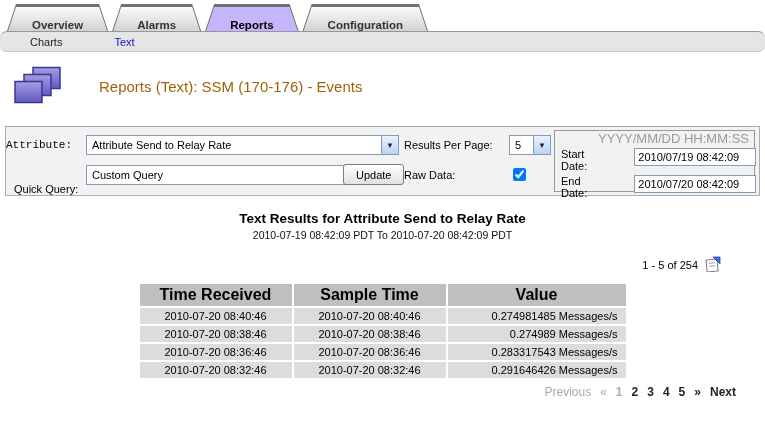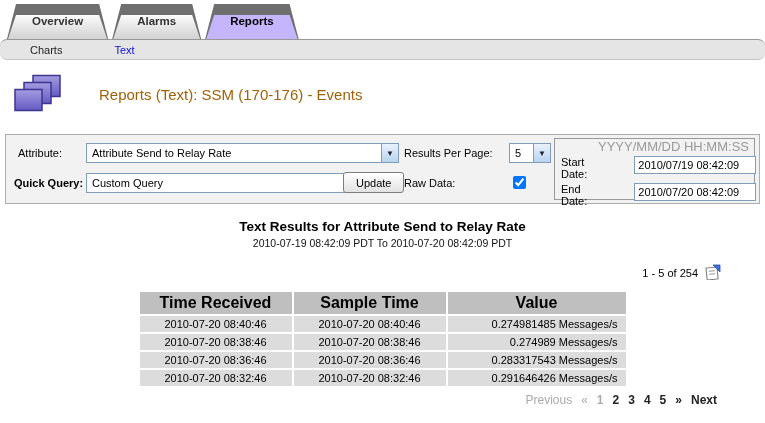--- a/index.html
+++ b/index.html
@@ -9,22 +9,22 @@
     background: #ffffff;
     font-family: "Liberation Sans", sans-serif;
     color: #000;
   }
 
   
   .tabbar { display: flex; align-items: flex-end; padding: 4px 0 0 7px; gap: 4px; }
   .tab { background: #6f6f6f; clip-path: polygon(9px 0, calc(100% - 9px) 0, 100% 100%, 0 100%); cursor: pointer; }
   .tab-inner {
     clip-path: polygon(8px 0, calc(100% - 8px) 0, 100% 100%, 0 100%);
-    margin: 11px 1px 0 1px; height: 24px;
-    display: flex; align-items: flex-start; padding: 0 24px;
+    margin: 3px 1px 0 1px; height: 24px;
+    display: flex; align-items: flex-end; padding: 0 24px;
     background: linear-gradient(#fbfbfb, #d2d2d2);
     font-size: 11.5px; font-weight: bold; color: #333; white-space: nowrap;
   }
   .tab.active .tab-inner { background: #c4b5fd; color: #000; }
 
   
   .subnav {
     height: 21px; background: #e5e5e5;
     border-top: 1px solid #979797; border-bottom: 1px solid #c6c6c6;
     display: flex; align-items: center; padding-left: 30px; gap: 52px;
@@ -88,21 +88,21 @@
     padding: 2px 8px; height: 15px; text-align: center;
   }
   table.results td { background: #dcdcdc; font-size: 11px; padding: 2px 8px; height: 14px; }
   .col-time { width: 152px; text-align: center; }
   .col-value { width: 178px; }
   td.col-value { text-align: right; }
 
   
   .pagination {
     margin-top: 5px; display: flex; justify-content: flex-end; align-items: center;
-    gap: 9px; padding-right: 48px; font-size: 12px;
+    gap: 9px; padding-right: 29px; font-size: 12px;
   }
   .pg-disabled { color: #aaaaaa; }
   .pg-current { color: #aaaaaa; font-weight: bold; }
   .pg-link { color: #222; font-weight: bold; cursor: pointer; }
 </style>
 </head>
 <body>
 
 <div>
 
@@ -113,20 +113,25 @@
         </div>
     </div>
     <div class="tab">
       <div class="tab-inner">
           <span>Alarms</span>
         </div>
     </div>
     <div class="tab active">
       <div class="tab-inner">
           <span>Reports</span>
+        </div>
+    </div>
+    <div class="tab">
+      <div class="tab-inner">
+          <span>Configuration</span>
         </div>
     </div>
   </div>
 
   <div class="subnav">
     <span class="subnav-item">Charts</span>
     <span class="subnav-item selected">Text</span>
   </div>
 
   <div class="title-row">
@@ -140,33 +145,33 @@
         </defs>
         <rect x="19" y="1.5" width="27" height="21" fill="url(#pg)" stroke="#3e3590" stroke-width="1.5"></rect>
         <rect x="10" y="8.5" width="27" height="21" fill="url(#pg)" stroke="#3e3590" stroke-width="1.5"></rect>
         <rect x="1" y="15.5" width="27" height="21" fill="url(#pg)" stroke="#3e3590" stroke-width="1.5"></rect>
       </svg>
     </span>
     <h1 class="page-title">Reports (Text): SSM (170-176) - Events</h1>
   </div>
 
   <div class="query-form">
-    <span class="lbl" style="left:12px; top:8px;">Attribute:</span>
+    <span class="lbl" style="left:0; top:8px;font-family:Liberation Mono, monospace;">Attribute:</span>
     <div class="fselect" style="left:80px; top:8px; width:313px;">
       <span class="txt">Attribute Send to Relay Rate</span>
       <span class="arrow-btn">▼</span>
     </div>
 
     <span class="lbl" style="left:398px; top:8px;">Results Per Page:</span>
     <div class="fselect" style="left:503px; top:8px; width:42px;">
       <span class="txt">5</span>
       <span class="arrow-btn">▼</span>
     </div>
 
-    <span class="lbl" style="left:8px; top:38px;font-weight:bold;">Quick Query:</span>
+    <span class="lbl" style="left:8px; top:52px;">Quick Query:</span>
     <div class="fselect" style="left:80px; top:38px; width:294px;">
       <span class="txt">Custom Query</span>
       <span class="arrow-btn">▼</span>
     </div>
     <button class="btn" style="left:337px; top:37px;">Update</button>
 
     <span class="lbl" style="left:398px; top:38px;">Raw Data:</span>
     <input type="checkbox" class="chk" style="left: 507px; top: 41px;" checked="checked">
 
     <div class="date-panel">

